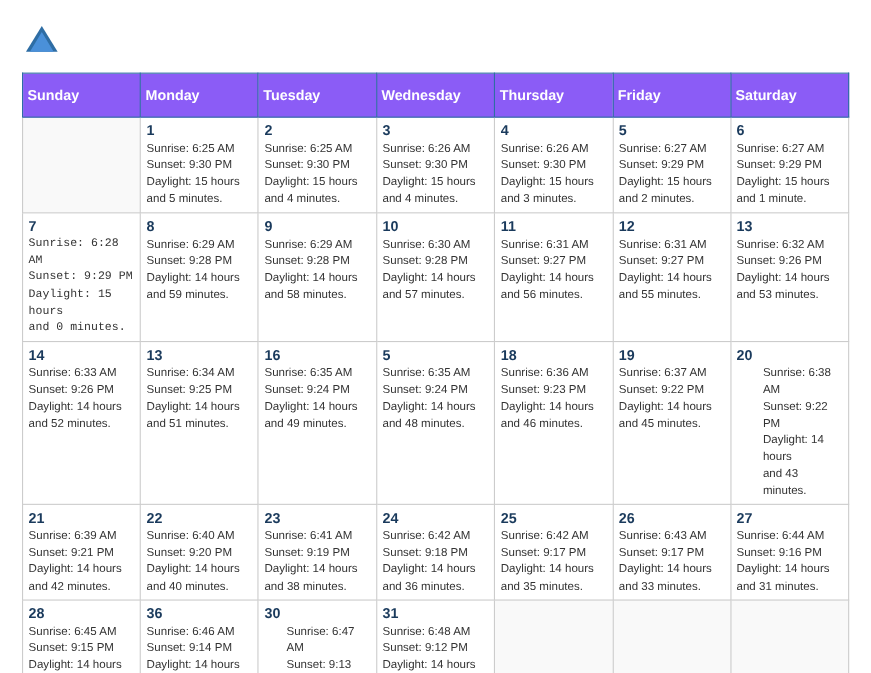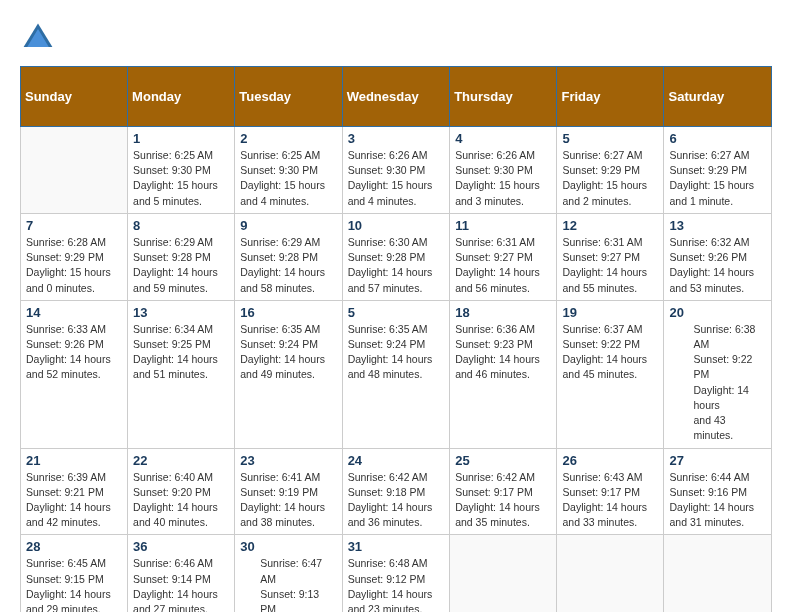--- a/index.html
+++ b/index.html
@@ -47,23 +47,23 @@
       font-size: 16px;
       color: #333;
       margin-top: 2px;
     }
     .calendar {
       width: 100%;
       border-collapse: collapse;
       font-size: 11px;
     }
     .calendar th {
-      background: #a16207;
+      background: #8b5cf6;
       color: #fff;
-      padding: 22px 4px;
+      padding: 12px 4px;
       text-align: left;
       font-size: 13px;
       font-weight: bold;
       border: 1px solid #2e6da4;
     }
     .calendar td {
       border: 1px solid #ccc;
       vertical-align: top;
       padding: 4px 5px;
       width: 108px;
@@ -160,21 +160,21 @@
           <span class="day-number">6</span>
           <div class="day-info" style="white-space: pre-line;">Sunrise: 6:27 AM
 Sunset: 9:29 PM
 Daylight: 15 hours
 and 1 minute.</div>
         </td>
       </tr>
       <tr>
         <td>
           <span class="day-number">7</span>
-          <div class="day-info" style="white-space: pre-line;">Sunrise: 6:28 AM
+          <div class="day-info" style="white-space: pre-line; font-family: Liberation Mono, monospace;">Sunrise: 6:28 AM
 Sunset: 9:29 PM
 Daylight: 15 hours
 and 0 minutes.</div>
         </td>
         <td>
           <span class="day-number">8</span>
           <div class="day-info" style="white-space: pre-line;">Sunrise: 6:29 AM
 Sunset: 9:28 PM
 Daylight: 14 hours
 and 59 minutes.</div>

